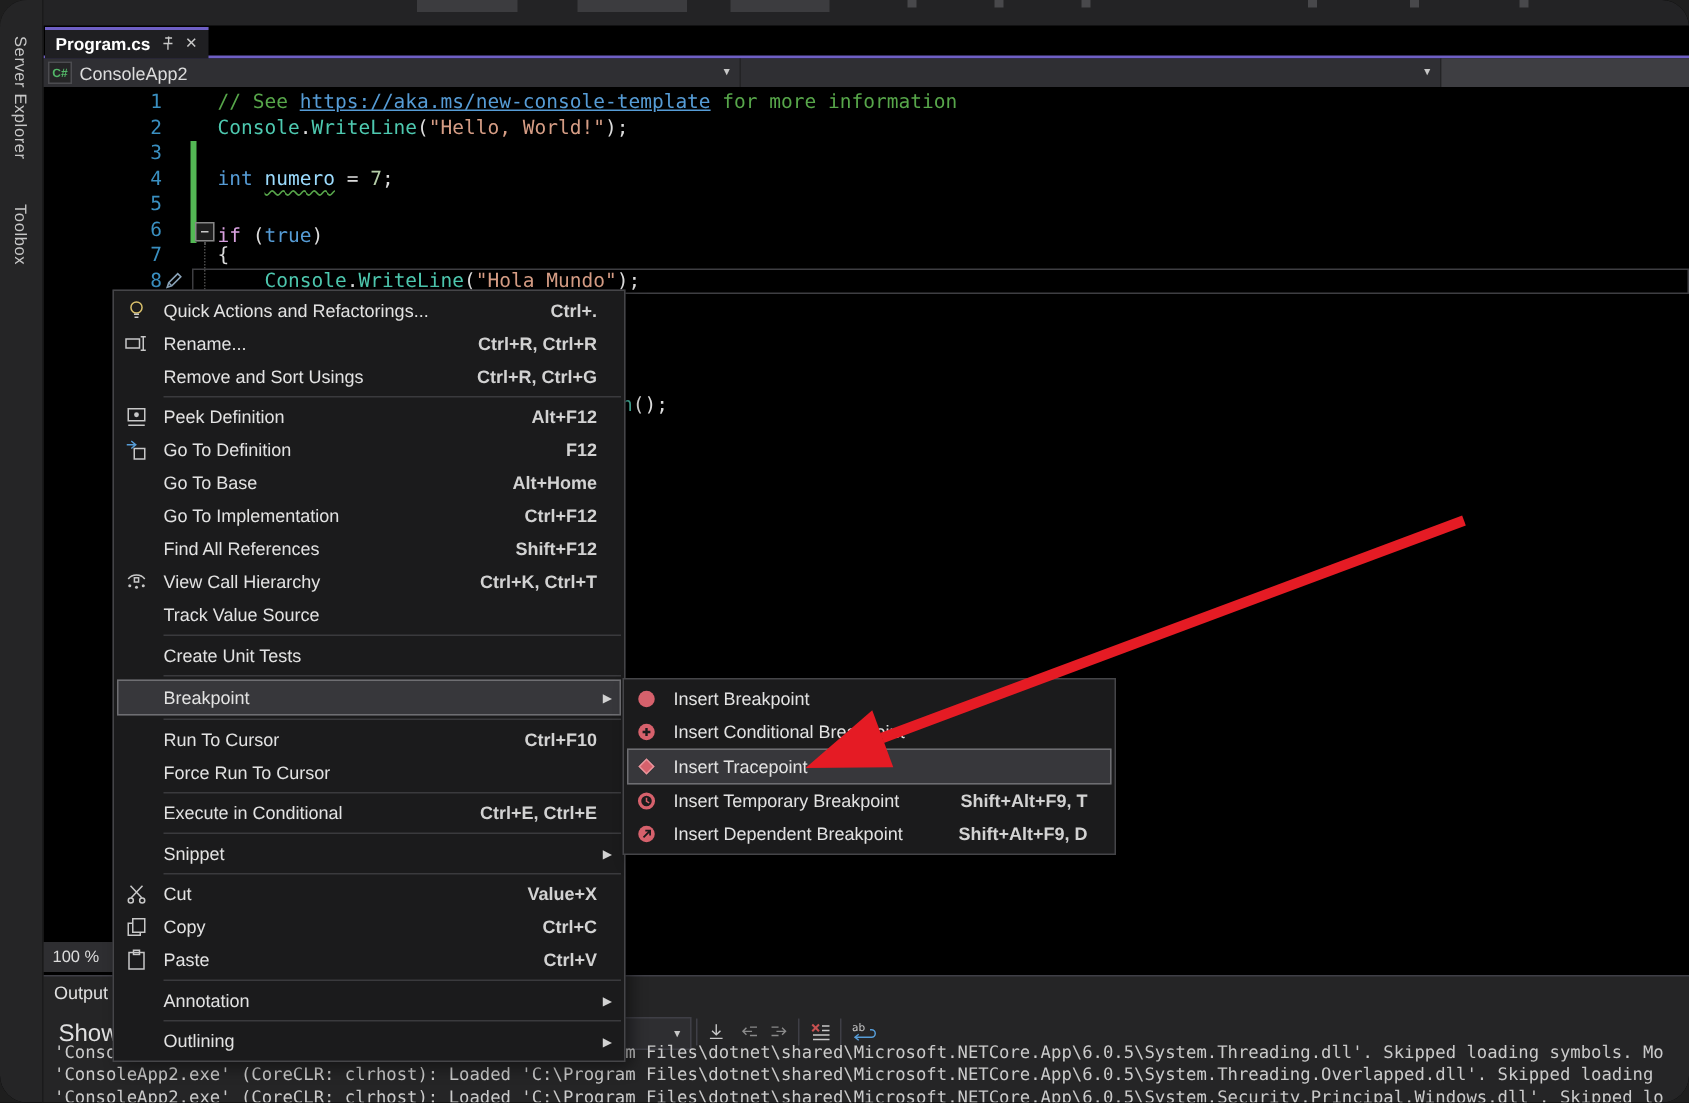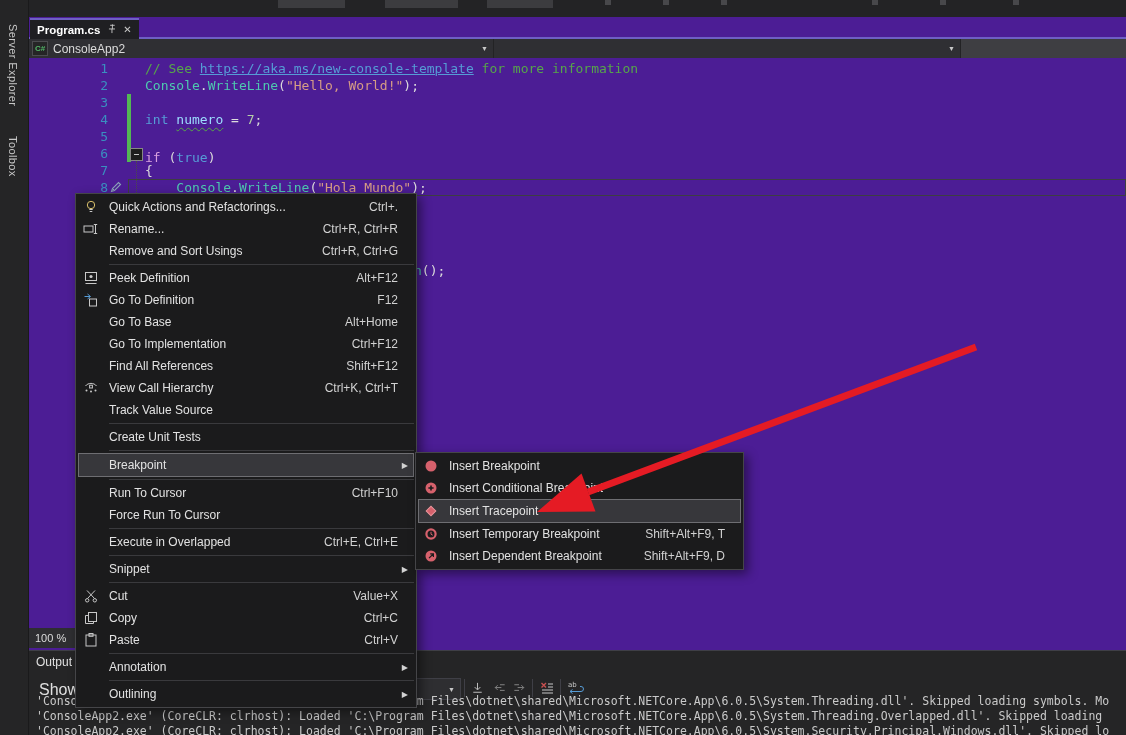--- a/index.html
+++ b/index.html
@@ -1,17 +1,17 @@
 <!DOCTYPE html>
 <html><head>
 <meta charset="utf-8">
 <style>
   html,body{margin:0;padding:0;background:#1e1e1e;}
-  #app{position:relative;width:1126px;height:735px;background:#4c1d95;overflow:hidden;
-       font-family:"Liberation Sans",sans-serif;color:#dcdcdc;}
+  #app{position:relative;width:1126px;height:735px;background:#000000;overflow:hidden;
+       font-family:"Liberation Sans",sans-serif;color:#dcdcdc;border-radius:18px;}
 
   
   .top-strip{position:absolute;left:0;top:0;width:1126px;height:17px;background:#232325;}
   .deco{position:absolute;top:0;height:8px;background:#3c3c3f;}
   .tick{position:absolute;top:0;height:5px;width:6px;background:#48484b;}
 
   
   .left-rail{position:absolute;left:0;top:0;width:28px;height:735px;background:#252526;
              border-right:1px solid #1a1a1b;z-index:4;}
   .rail-label{position:absolute;left:7px;writing-mode:vertical-rl;font-size:11px;color:#c8c8c8;
@@ -71,21 +71,21 @@
   
   .ctx-menu{position:absolute;background:#1b1b1c;border:1px solid #454548;padding:2px 0;z-index:10;
             box-shadow:4px 4px 10px rgba(0,0,0,.45);}
   #context-menu{left:75px;top:193px;width:340px;}
   #breakpoint-submenu{left:415px;top:452px;width:327px;z-index:11;}
   .menu-row{height:22px;display:flex;align-items:center;padding:0 8px 0 6px;font-size:12px;color:#e2e2e2;}
   .menu-row.hl{margin:0 2px;border:1px solid #6e6e72;background:#37373b;padding-left:3px;padding-right:5px;}
   .mi-icon{width:18px;height:16px;margin-right:9px;flex:none;display:flex;align-items:center;justify-content:center;}
   .mi-icon svg{width:16px;height:16px;}
   .mi-label{flex:1;white-space:nowrap;}
-  .mi-shortcut{margin-left:12px;color:#d2d2d2;white-space:nowrap;}
+  .mi-shortcut{margin-left:12px;color:#d2d2d2;white-space:nowrap;font-weight:bold;}
   .mi-arrow{width:10px;text-align:right;font-size:8px;color:#d2d2d2;}
   .menu-sep{height:1px;background:#3a3a3d;margin:2px 2px 2px 33px;}
 
   .red-arrow{position:absolute;left:0;top:0;z-index:20;pointer-events:none;}
 </style>
 </head>
 <body>
 
 <div id="app">
 
@@ -326,21 +326,21 @@
       </div>
       <div class="menu-row">
         <span class="mi-icon"></span>
         <span class="mi-label">Force Run To Cursor</span>
         <span class="mi-shortcut"></span>
         <span class="mi-arrow"></span>
       </div>
       <div class="menu-sep"></div>
       <div class="menu-row">
         <span class="mi-icon"></span>
-        <span class="mi-label">Execute in Overlapped</span>
+        <span class="mi-label">Execute in Conditional</span>
         <span class="mi-shortcut">Ctrl+E, Ctrl+E</span>
         <span class="mi-arrow"></span>
       </div>
       <div class="menu-sep"></div>
       <div class="menu-row">
         <span class="mi-icon"></span>
         <span class="mi-label">Snippet</span>
         <span class="mi-shortcut"></span>
         <span class="mi-arrow">▶</span>
       </div>

